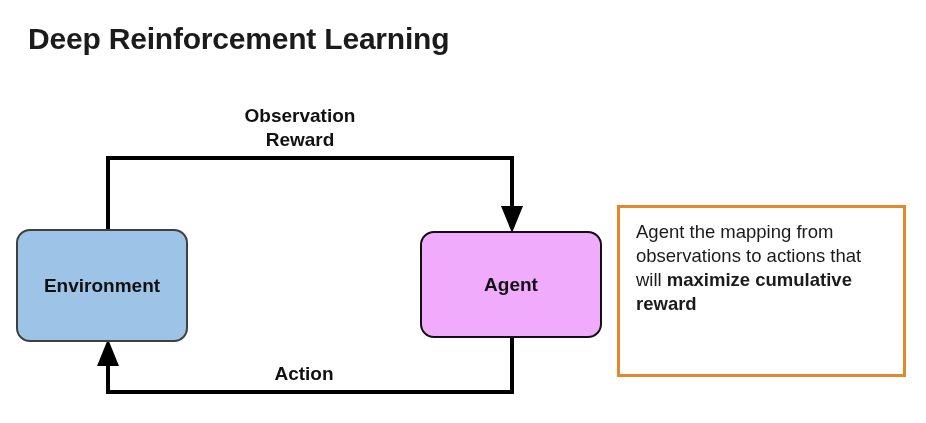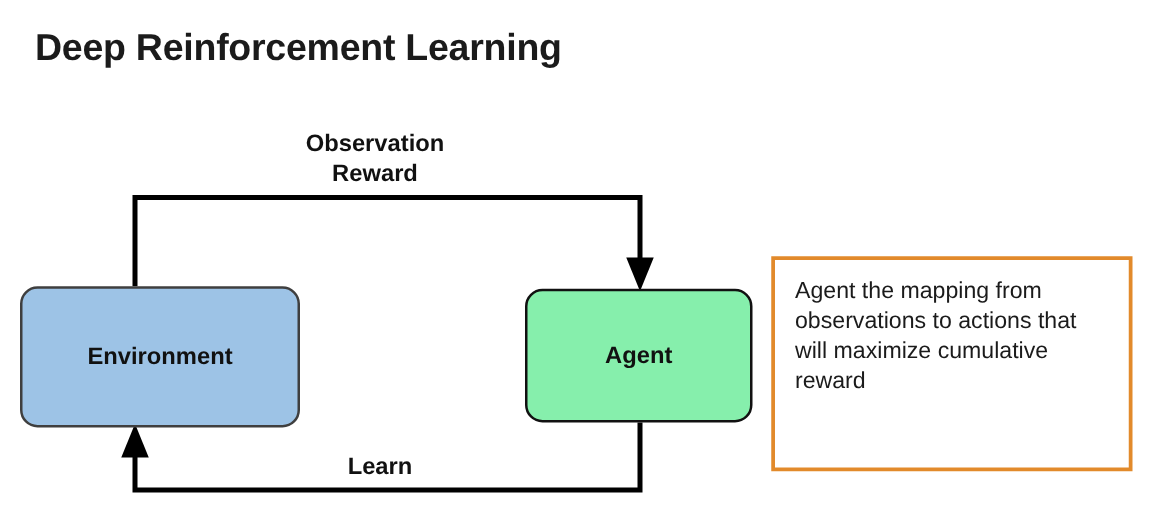--- a/index.html
+++ b/index.html
@@ -51,31 +51,31 @@
     align-items: center;
     justify-content: center;
     font-weight: bold;
     font-size: 19px;
     color: #111111;
     border-radius: 14px;
   }
   #env-node {
     left: 16px;
     top: 229px;
-    width: 224px;
+    width: 172px;
     height: 113px;
     background: #9DC3E6;
     border: 2px solid #3f3f3f;
   }
   #agent-node {
     left: 420px;
     top: 231px;
     width: 182px;
     height: 107px;
-    background: #86efac;
+    background: #f0abfc;
     border: 2px solid #111111;
   }
 
   
   .edge-label {
     position: absolute;
     font-weight: bold;
     font-size: 19px;
     color: #111111;
     text-align: center;
@@ -104,21 +104,21 @@
     background: #ffffff;
     border: 3px solid #E28A2B;
     padding: 12px 14px 0 16px;
   }
   #callout-text {
     font-size: 18.5px;
     line-height: 1.30;
     color: #1b1b1b;
   }
   #callout-text .em {
-    font-weight: normal;
+    font-weight: bold;
   }
 </style>
 </head>
 <body>
 
 <div id="slide">
 
   <div id="title">Deep Reinforcement Learning</div>
 
   <svg id="diagram-svg" viewBox="0 0 926 423" xmlns="http://www.w3.org/2000/svg">
@@ -138,19 +138,19 @@
     <span>Environment</span>
   </div>
 
   <div id="agent-node" class="node">
     <span>Agent</span>
   </div>
 
   <div id="observation-reward-label" class="edge-label">Observation
 Reward</div>
 
-  <div id="action-label" class="edge-label">Learn</div>
+  <div id="action-label" class="edge-label">Action</div>
 
   <div id="callout">
     <div id="callout-text"><span class="normal">Agent the mapping from observations to actions that will </span><span class="em">maximize cumulative reward</span></div>
   </div>
 
 </div>
 
 </body></html>

